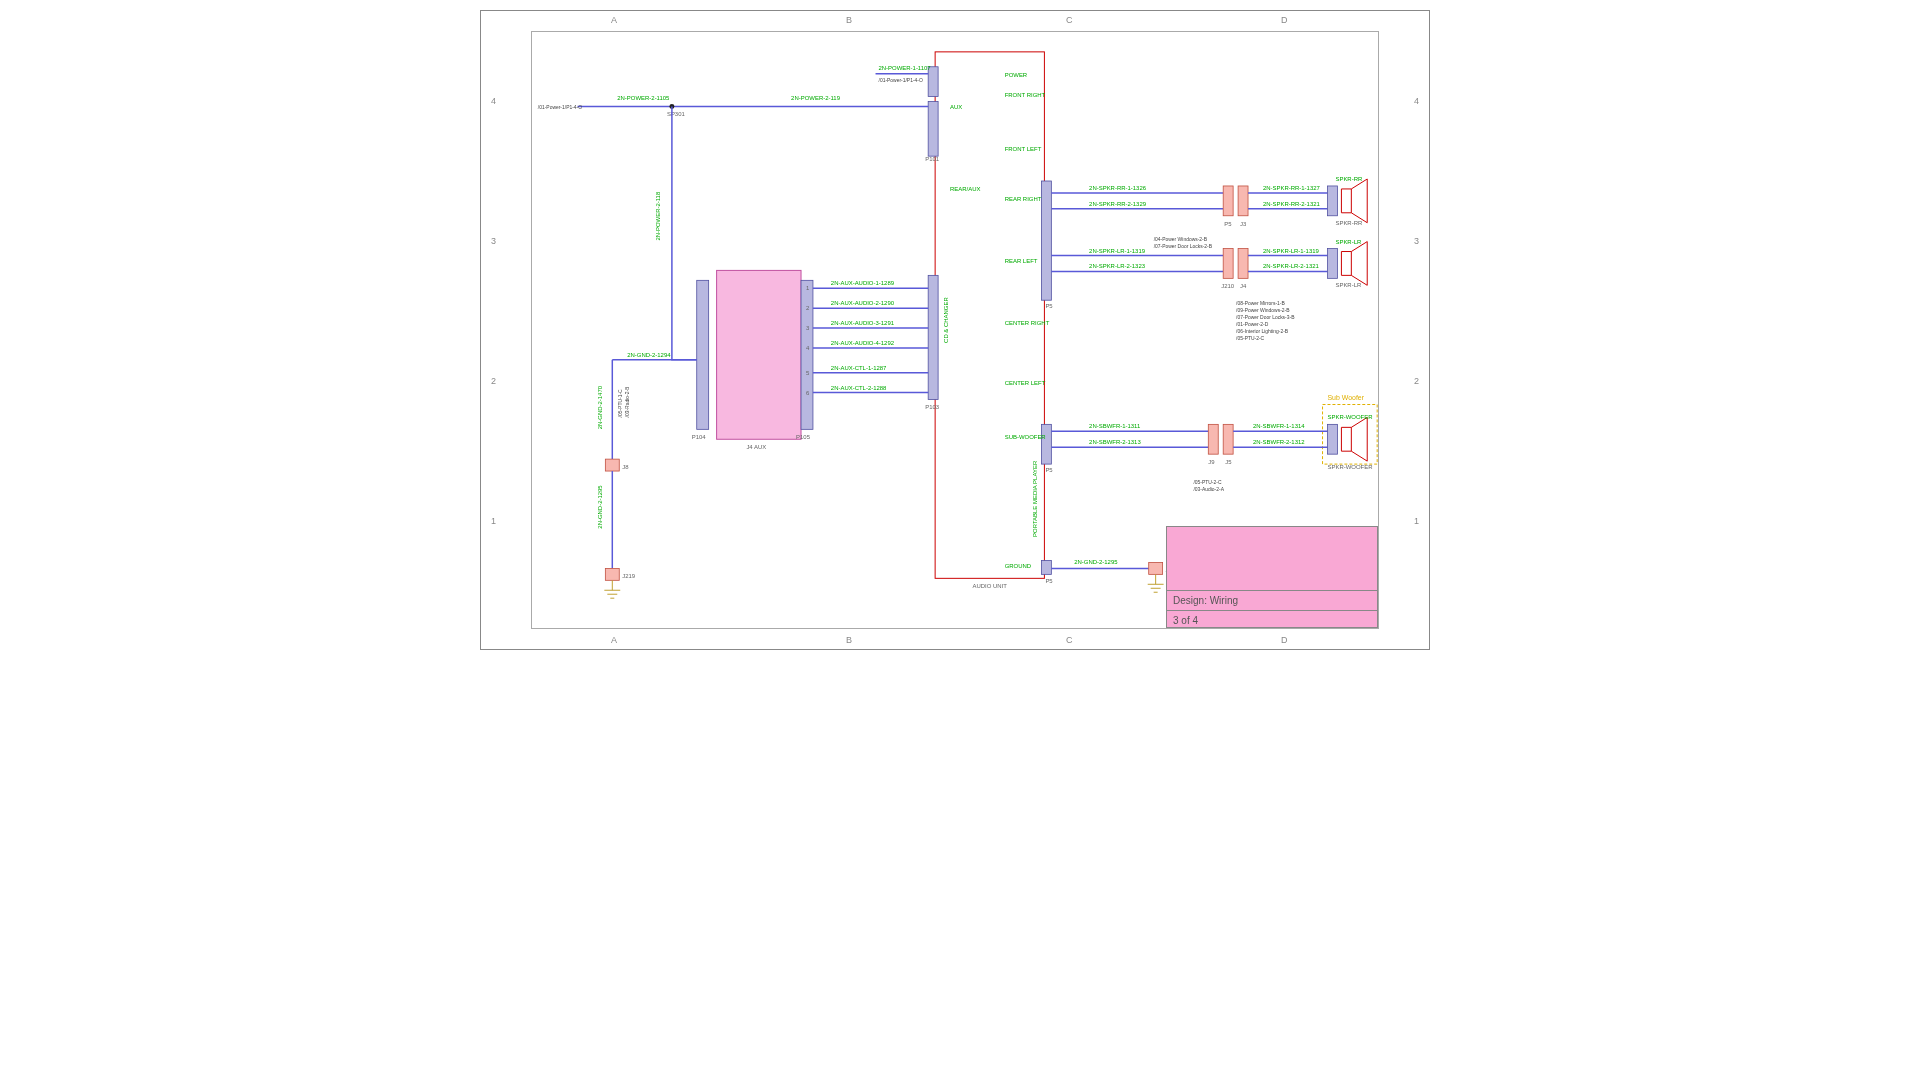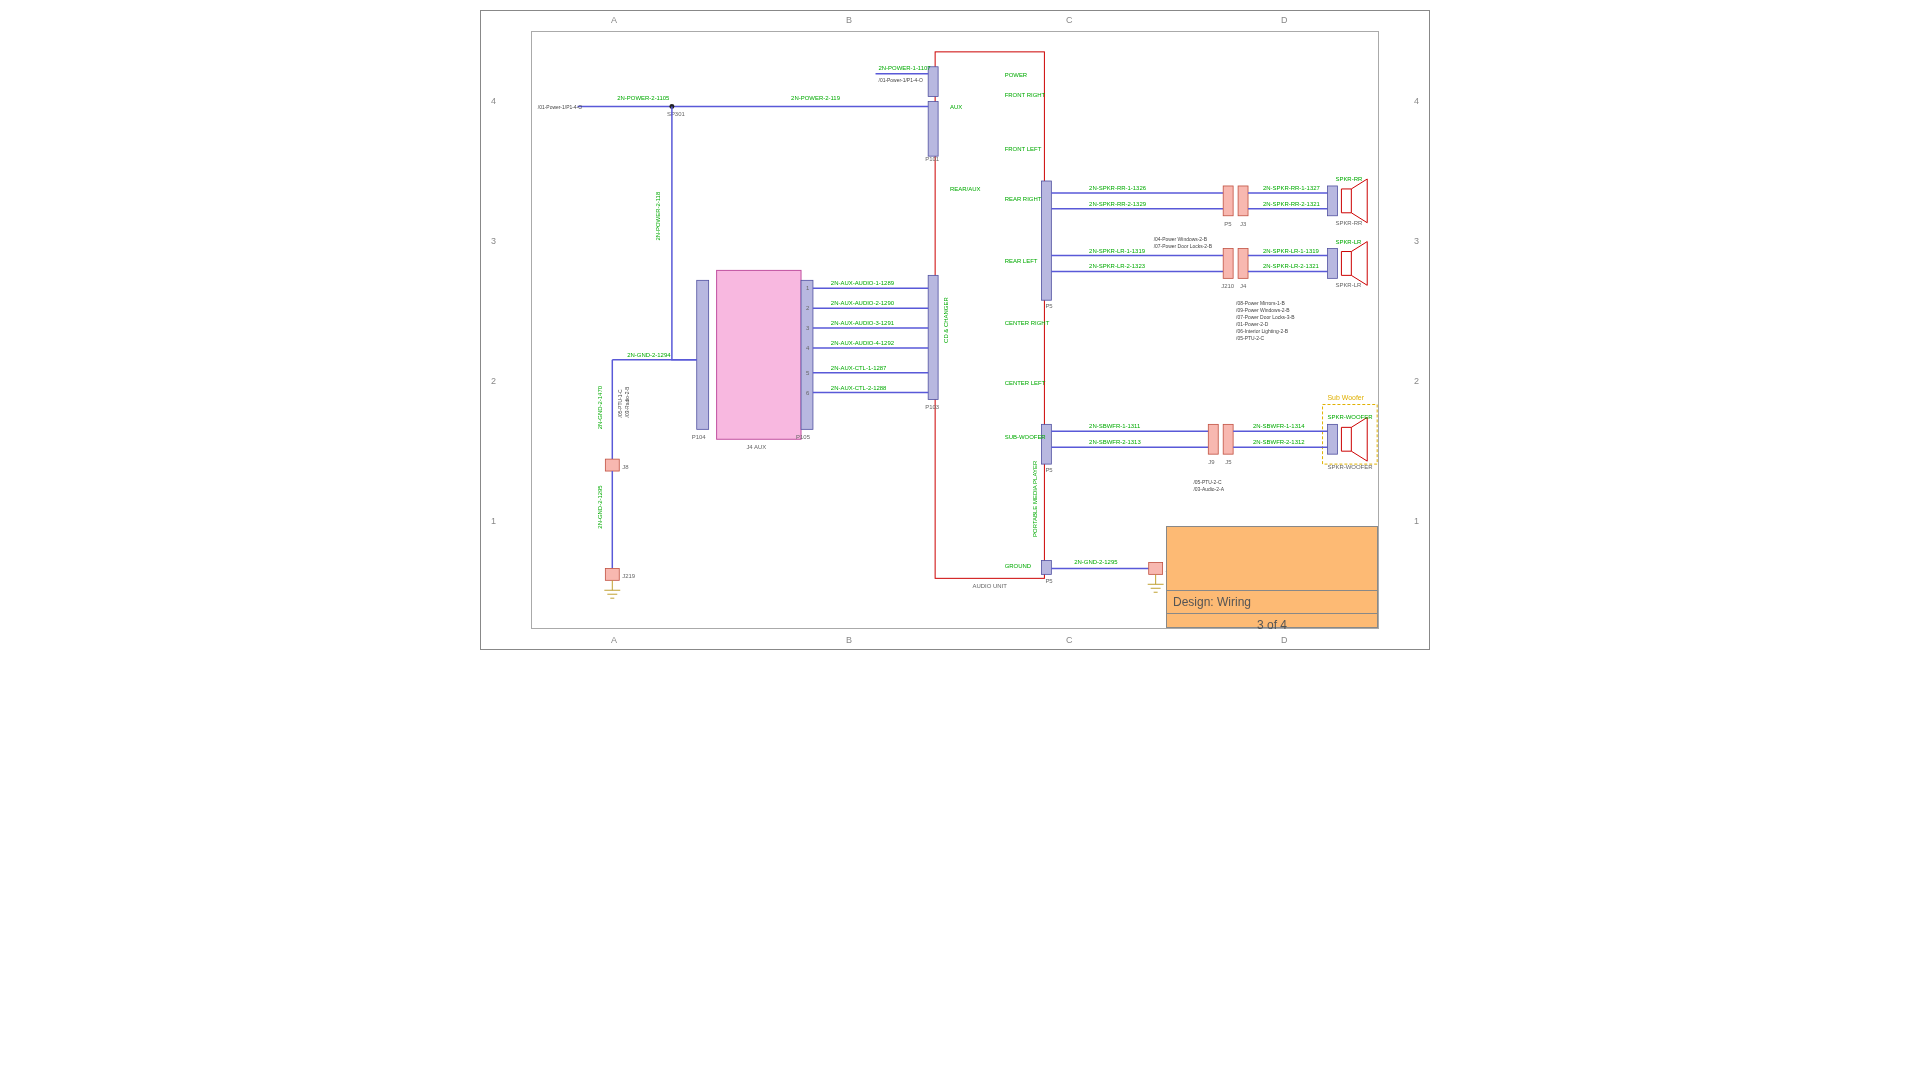--- a/index.html
+++ b/index.html
@@ -1,20 +1,20 @@
 <!DOCTYPE html>
 <html><head>
 <meta charset="utf-8">
 <style>
 html,body{margin:0;padding:0;background:#fff;font-family:Arial,Helvetica,sans-serif}
 .page{width:1440px;height:810px;margin:0 auto;background:#fff;position:relative}
 .outer-frame{position:absolute;left:240px;top:10px;right:250px;bottom:160px;border:1px solid #888}
 .inner-frame{position:absolute;left:50px;top:20px;right:50px;bottom:20px;border:1px solid #aaa}
 .col-label,.row-label{position:absolute;font-size:9px;color:#888}
-.title-block{position:absolute;right:0;bottom:0;width:210px;height:100px;border:1px solid #888;background:#fdba74;font-size:12px;color:#555}
+.title-block{position:absolute;right:0;bottom:0;width:210px;height:100px;border:1px solid #888;background:#f9a8d4;font-size:10px;color:#555}
 .title-block div{border-top:1px solid #888;padding:4px 6px}
 svg{position:absolute;left:0;top:0}
 .wire{stroke:#5959d8;stroke-width:1.5;fill:none}
 .net{font:6px Arial;fill:#0a0}
 .pin{font:6px Arial;fill:#666}
 .port{font:6px Arial;fill:#0a0}
 .devbox{stroke:#c00;stroke-width:1;fill:#fff}
 .conn{fill:#b8b8e0;stroke:#5050a0;stroke-width:0.8}
 .splice{fill:#f8b8b0;stroke:#c05040;stroke-width:0.8}
 .spkr{stroke:#c00;stroke-width:1;fill:#fff}
@@ -206,18 +206,18 @@
         <text class="port" x="800" y="390">SPKR-WOOFER</text>
         <text class="pin" x="800" y="440">SPKR-WOOFER</text>
         <text class="crossref" x="665" y="455">/05-PTU-2-C</text>
         <text class="crossref" x="665" y="462">/03-Audio-2-A</text>
 
       </svg>
 
       <div class="title-block">
         <div style="height:55px;border-top:none"></div>
         <div>Design: Wiring</div>
-        <div style="text-align:center">3 of 4</div>
+        <div style="text-align:left">3 of 4</div>
       </div>
 
     </div>
   </div>
 </div>
 
 </body></html>

